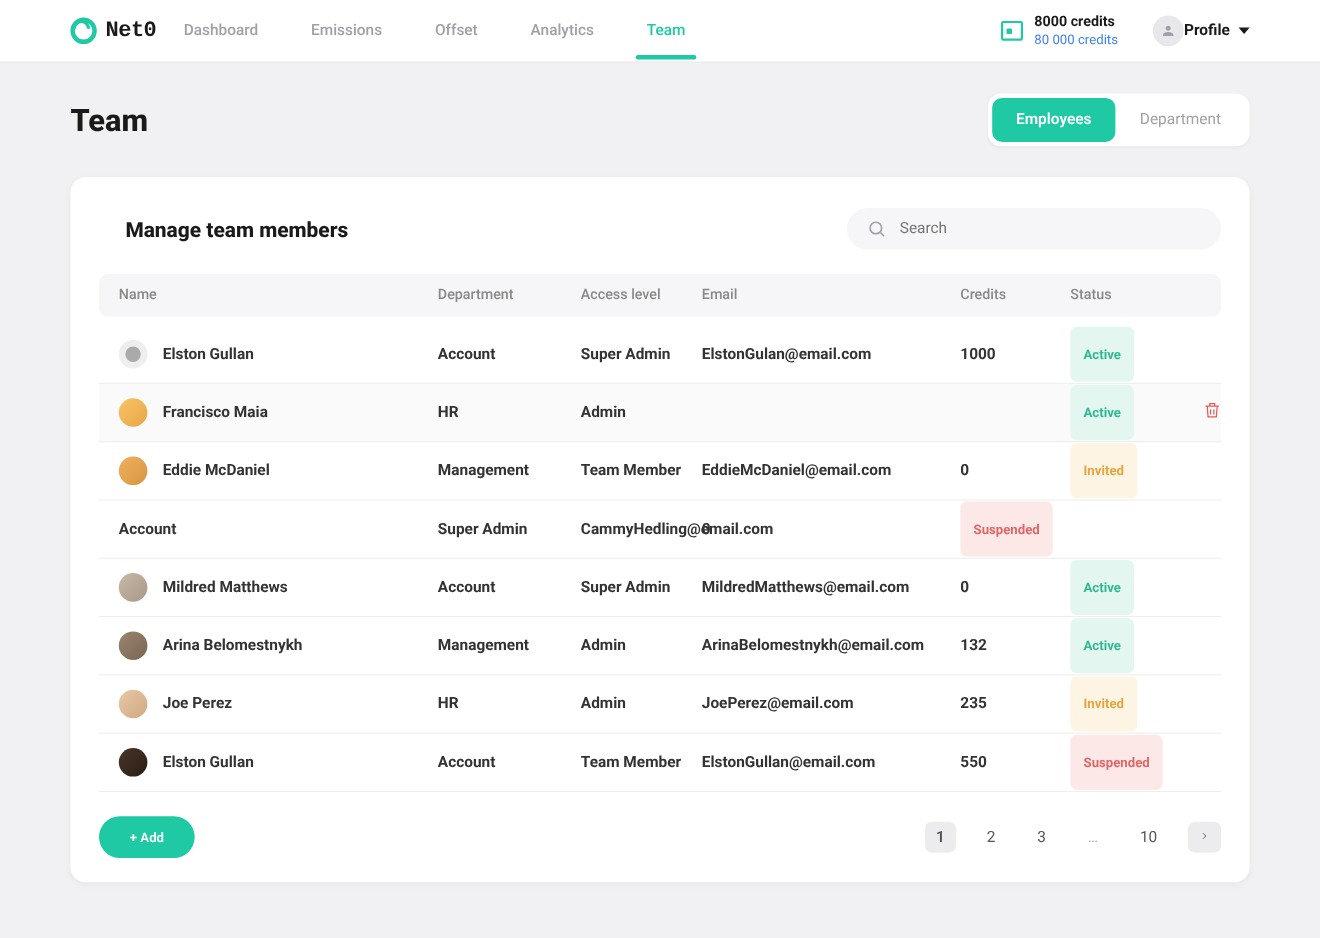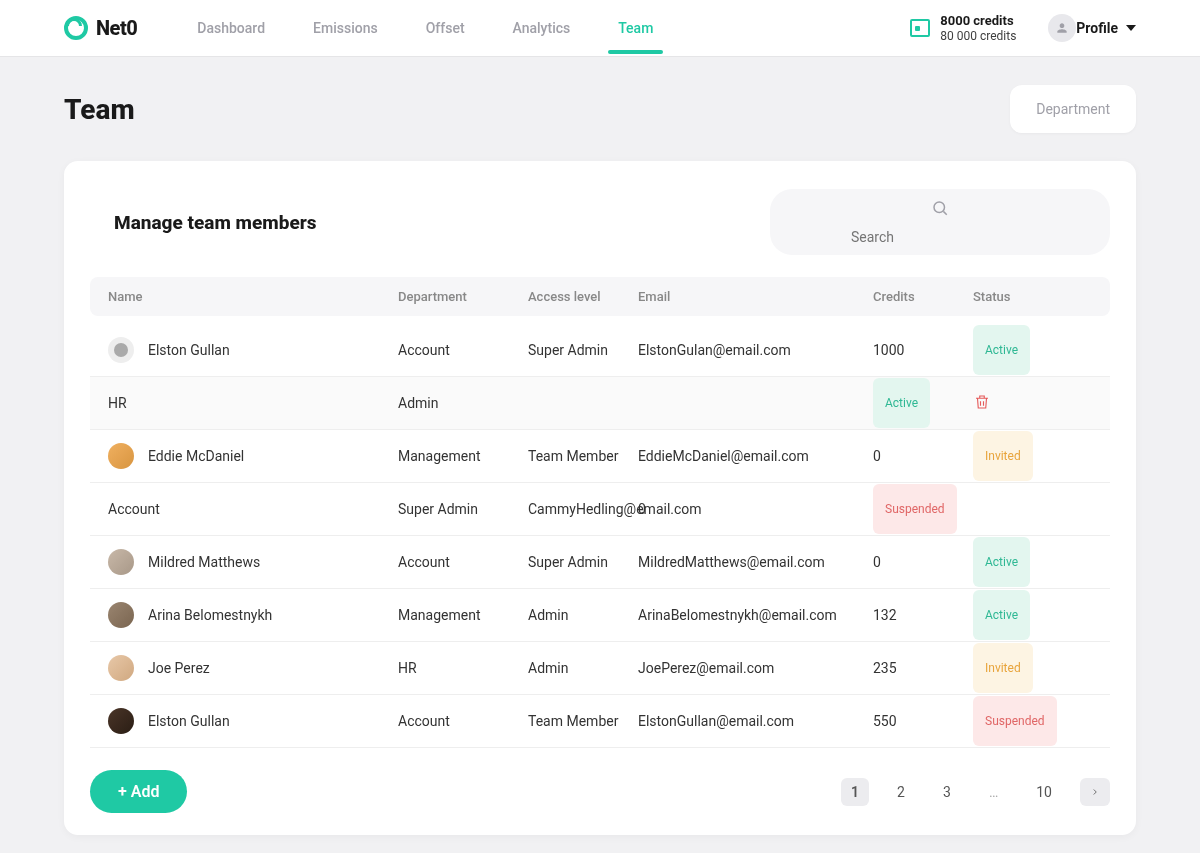--- a/index.html
+++ b/index.html
@@ -1,56 +1,56 @@
 <!DOCTYPE html>
 <html><head>
 <meta charset="utf-8">
 <style>
 * { margin: 0; padding: 0; box-sizing: border-box; }
 body { font-family: -apple-system, BlinkMacSystemFont, 'Segoe UI', Roboto, sans-serif; background: #f1f1f3; color: #1a1a1a; width: 1200px; height: 853px; overflow: hidden; }
 
 .topnav { background: #fff; height: 57px; display: flex; align-items: center; padding: 0 64px; border-bottom: 1px solid #e5e5e7; }
-.logo-wrap { display: flex; align-items: center; gap: 8px; margin-right: 60px; }
+.logo-wrap { display: flex; align-items: center; gap: 8px; margin-right: 25px; font-family: Liberation Mono, monospace; }
 .logo-icon { width: 24px; height: 24px; border: 4px solid #1fc9a4; border-radius: 50%; position: relative; }
 .logo-icon::after { content:''; position:absolute; top:-2px; left:-2px; width:10px; height:10px; border-radius:50%; border:3px solid #1fc9a4; border-right-color:transparent; border-bottom-color:transparent; transform:rotate(45deg); }
 .logo-text { font-weight: 800; font-size: 20px; letter-spacing:-0.5px; }
 .navlinks { display: flex; gap: 48px; flex:1; }
 .navlink { color: #a0a0a8; font-size: 14px; font-weight: 500; text-decoration: none; padding: 18px 0; position: relative; cursor: pointer; }
 .navlink.active { color: #1fc9a4; }
 .navlink.active::after { content:''; position:absolute; bottom:0; left:-10px; right:-10px; height:4px; background:#1fc9a4; border-radius:2px; }
 .credits-wrap { display:flex; align-items:center; gap:10px; margin-right:32px; }
 .credits-icon { width:20px; height:18px; border:2px solid #1fc9a4; border-radius:2px; position:relative; }
 .credits-icon::after { content:''; position:absolute; top:5px; left:3px; width:5px; height:5px; background:#1fc9a4; border-radius:1px; }
 .credits-text { font-size:13px; line-height:1.2; }
 .credits-text .c1 { font-weight:700; color:#1a1a1a; }
-.credits-text .c2 { color:#404040; font-size:12px; }
+.credits-text .c2 { color:#3b82f6; font-size:12px; }
 .profile-wrap { display:flex; align-items:center; cursor:pointer; }
 .profile-av { width:28px; height:28px; background:#e8e8ec; border-radius:50%; display:flex; align-items:center; justify-content:center; }
 .profile-av svg { width:14px; height:14px; fill:#a0a0a8; }
 .profile-label { font-weight:700; font-size:14px; }
 .caret-down { width:0; height:0; border-left:5px solid transparent; border-right:5px solid transparent; border-top:6px solid #1a1a1a; margin-left:8px; }
 
 .page { padding: 28px 64px; }
 .pagehead { display:flex; justify-content:space-between; align-items:center; margin-bottom:28px; }
 .pagetitle { font-size:28px; font-weight:800; }
 .tabtoggle { background:#fff; border-radius:12px; padding:4px; display:flex; box-shadow:0 1px 3px rgba(0,0,0,0.04); }
 .tabtoggle button { border:none; background:transparent; padding:12px 22px; font-size:14px; color:#a0a0a8; border-radius:9px; cursor:pointer; font-family:inherit; }
 .tabtoggle button.active { background:#1fc9a4; color:#fff; font-weight:600; }
 
 .card { background:#fff; border-radius:14px; padding-bottom:22px; box-shadow:0 2px 8px rgba(0,0,0,0.04); }
 .cardhead { display:flex; justify-content:space-between; align-items:center; padding:28px 26px 22px; }
 .cardtitle { font-size:19px; font-weight:800;margin-left:24px; }
-.search { display:flex; align-items:center; background:#f6f6f8; border-radius:22px; padding:10px 18px; width:340px; gap:12px;flex-direction:column; }
+.search { display:flex; align-items:center; background:#f6f6f8; border-radius:22px; padding:10px 18px; width:340px; gap:12px; }
 .search input { border:none; background:transparent; outline:none; font-size:14px; flex:1; color:#555; font-family:inherit; }
 .search svg { width:18px; height:18px; stroke:#a0a0a8; fill:none; stroke-width:2; }
 
 .table { width:100%; }
 .thead, .trow { display:grid; grid-template-columns: 290px 130px 110px 235px 100px 120px 30px; align-items:center; padding: 0 18px; }
 .thead { background:#f6f6f8; border-radius:8px; margin:0 26px 8px; padding:12px 18px; font-size:13px; color:#888; font-weight:500; }
-.tbody { margin:0 26px; }
+.tbody { margin:0 26px;font-weight:bold; }
 .trow { height:53px; border-bottom:1px solid #eee; font-size:14px; color:#333; }
 .trow.hovered { background:#fafafa; }
 .namecell { display:flex; align-items:center; gap:14px; }
 .avatar { width:26px; height:26px; border-radius:50%; background:linear-gradient(135deg,#ddd,#bbb); flex-shrink:0; display:flex; align-items:center; justify-content:center; }
 .avatar.ph { background:#eee; }
 .avatar.a1 { background:linear-gradient(135deg,#f9c464,#e8a548); }
 .avatar.a2 { background:linear-gradient(135deg,#f0b060,#d89540); }
 .avatar.a3 { background:linear-gradient(135deg,#5a3a2a,#3a2518); }
 .avatar.a4 { background:linear-gradient(135deg,#c8b8a8,#a89888); }
 .avatar.a5 { background:linear-gradient(135deg,#9a8570,#7a6550); }
@@ -58,21 +58,21 @@
 .avatar.a7 { background:linear-gradient(135deg,#4a3528,#2a1d14); }
 .avatar-dot { width:14px; height:14px; border-radius:50%; background:#aaa; }
 .status { display:inline-block; padding:18px 12px; border-radius:6px; font-size:12px; }
 .status.Active { background:#e3f6ef; color:#2fb894; }
 .status.Invited { background:#fdf4e3; color:#e8a43c; }
 .status.Suspended { background:#fde8e8; color:#e06666; }
 .trash { cursor:pointer; }
 .trash svg { width:18px; height:20px; stroke:#e55a5a; fill:none; stroke-width:1.5; }
 
 .footer { display:flex; justify-content:space-between; align-items:center; padding:22px 26px 0; }
-.addbtn { background:#1fc9a4; color:#fff; border:none; padding:12px 28px; border-radius:22px; font-weight:600; font-size:16px; cursor:pointer; font-family:inherit; }
+.addbtn { background:#1fc9a4; color:#fff; border:none; padding:12px 28px; border-radius:22px; font-weight:600; font-size:12px; cursor:pointer; font-family:inherit; }
 .pagination { display:flex; align-items:center; gap:18px; font-size:14px; color:#555; }
 .pagination .pg { padding:6px 10px; border-radius:6px; cursor:pointer; min-width:28px; text-align:center; }
 .pagination .pg.active { background:#ececef; font-weight:600; }
 .pagination .pg.next { background:#ececef; }
 .pagination .pg.dots { cursor:default; color:#aaa; }
 .pagination svg { width:10px; height:10px; stroke:#555; fill:none; stroke-width:2; }
 </style>
 </head>
 <body>
 
@@ -103,20 +103,21 @@
     </div>
     <span class="profile-label">Profile</span>
     <div class="caret-down"></div>
   </div>
 </div>
 
 <div class="page">
   <div class="pagehead">
     <h1 class="pagetitle">Team</h1>
     <div class="tabtoggle">
+      <button class="active">Employees</button>
       <button>Department</button>
     </div>
   </div>
 
   <div class="card">
     <div class="cardhead">
       <div class="cardtitle">Manage team members</div>
       <div class="search">
         <svg viewBox="0 0 24 24">
             <circle cx="11" cy="11" r="7"></circle>
@@ -145,20 +146,24 @@
               <span>Elston Gullan</span>
             </div>
             <div>Account</div>
             <div>Super Admin</div>
             <div>ElstonGulan@email.com</div>
             <div>1000</div>
             <div><span class="status Active">Active</span></div>
             <div></div>
           </div>
           <div class="trow hovered">
+            <div class="namecell">
+              <div class="avatar a1"></div>
+              <span>Francisco Maia</span>
+            </div>
             <div>HR</div>
             <div>Admin</div>
             <div></div>
             <div></div>
             <div><span class="status Active">Active</span></div>
             <div><span class="trash"><svg viewBox="0 0 24 24">
                   <path d="M4 7h16M9 7V4h6v3M6 7l1 13h10l1-13M10 11v6M14 11v6"></path>
                 </svg></span></div>
           </div>
           <div class="trow">

